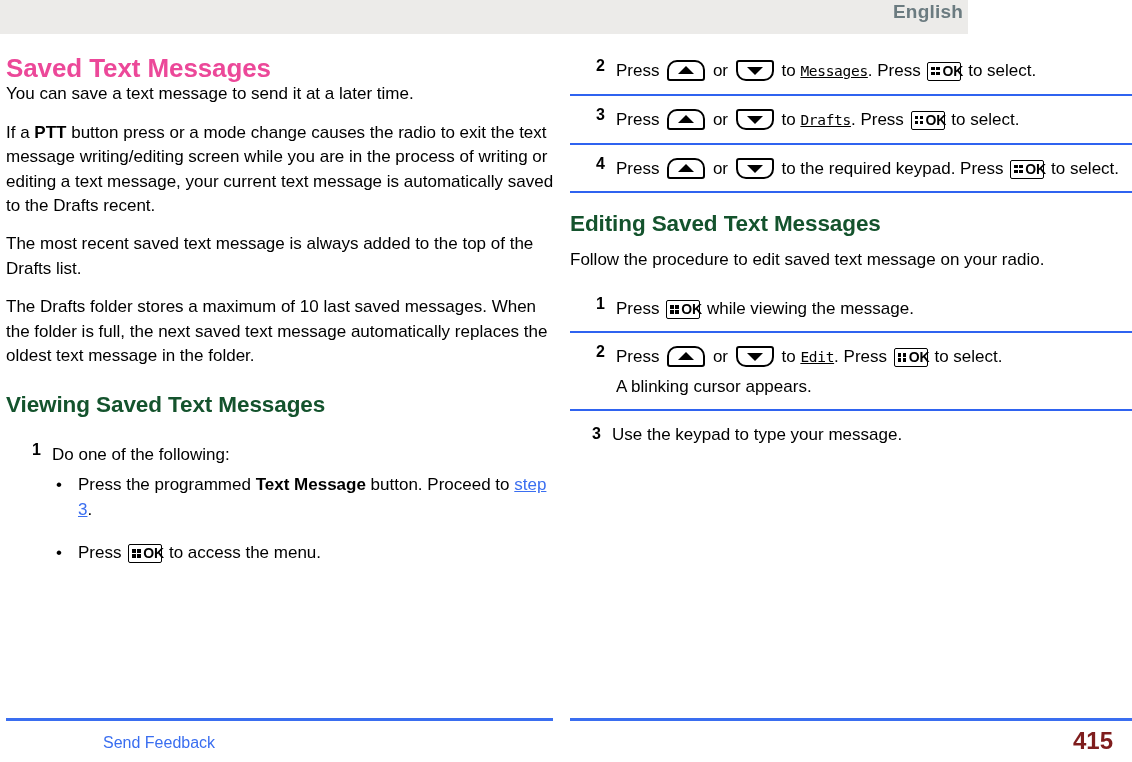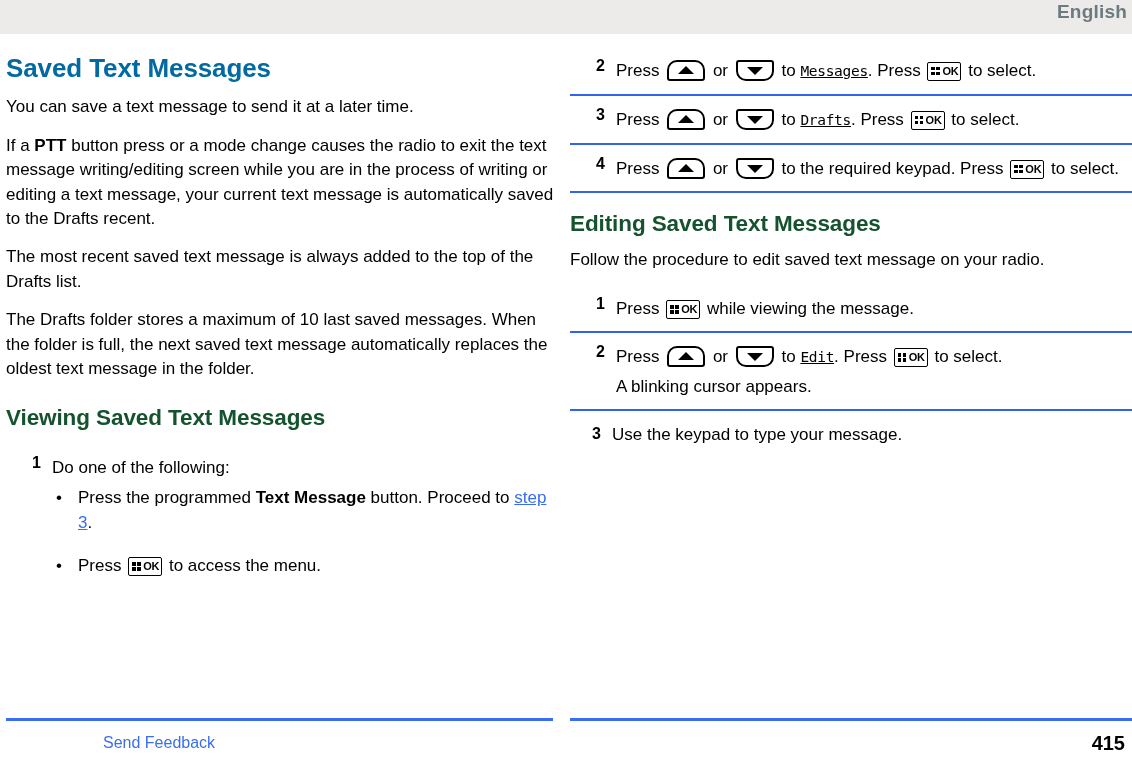--- a/index.html
+++ b/index.html
@@ -14,21 +14,21 @@
     color: #000000;
     overflow: hidden;
     position: relative;
   }
 
   
   .header-band {
     position: absolute;
     left: 0;
     top: 0;
-    width: 1132px;
+    width: 968px;
     height: 34px;
     background: #ecebe9;
   }
   .header-lang {
     position: absolute;
     right: 5px;
     top: 1px;
     font-size: 19px;
     font-weight: bold;
     color: #6b7b80;
@@ -53,22 +53,22 @@
   }
   .col-right {
     left: 570px;
     width: 562px;
   }
 
   
   h1.sec {
     font-size: 26px;
     font-weight: bold;
-    color: #0369a1;
-    margin: 21px 0 13px 0;
+    color: #ec4899;
+    margin: 21px 0 0 0;
     line-height: 1.05;
     letter-spacing: -0.1px;
   }
   h2.sub {
     font-size: 22.5px;
     font-weight: bold;
     color: #14532d;
     margin: 25px 0 11px 0;
     line-height: 1.1;
     letter-spacing: -0.1px;
@@ -166,21 +166,21 @@
     display: block;
   }
   .key-ok .grid i:nth-child(1){ left:0;   top:0; }
   .key-ok .grid i:nth-child(2){ left:5px; top:0; }
   .key-ok .grid i:nth-child(3){ left:0;   top:5px; }
   .key-ok .grid i:nth-child(4){ left:5px; top:5px; }
   .key-ok .lbl {
     position: absolute;
     left: 14px;
     top: 2px;
-    font-size: 11px;
+    font-size: 14px;
     font-weight: bold;
     line-height: 13px;
     font-family: "Liberation Sans", sans-serif;
     letter-spacing: -0.2px;
   }
 
   
   .key-nav {
     width: 38px;
     height: 21px;
@@ -229,25 +229,25 @@
   .send-feedback {
     position: absolute;
     left: 103px;
     bottom: 10px;
     font-size: 16px;
     color: #3a6ef0;
     text-decoration: none;
   }
   .page-num {
     position: absolute;
-    right: 7px;
+    right: 19px;
     bottom: 7px;
-    font-size: 20px;
-    font-weight: bold;
-    color: #000000;
+    font-size: 24px;
+    font-weight: bold;
+    color: #7f1d1d;
   }
 </style>
 </head>
 <body>
 
 <div class="header-band">
   <span class="header-lang">English</span>
 </div>
 
 <div class="page">

